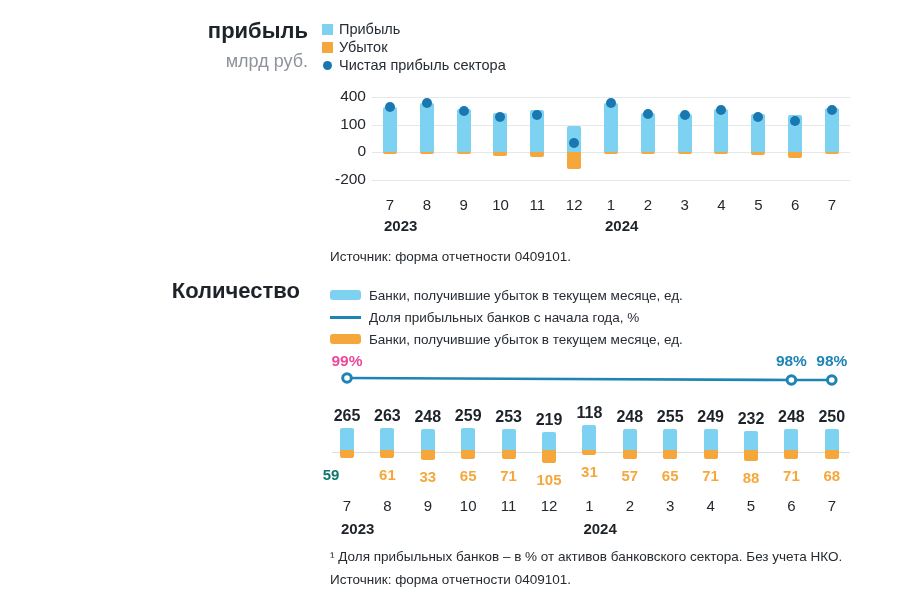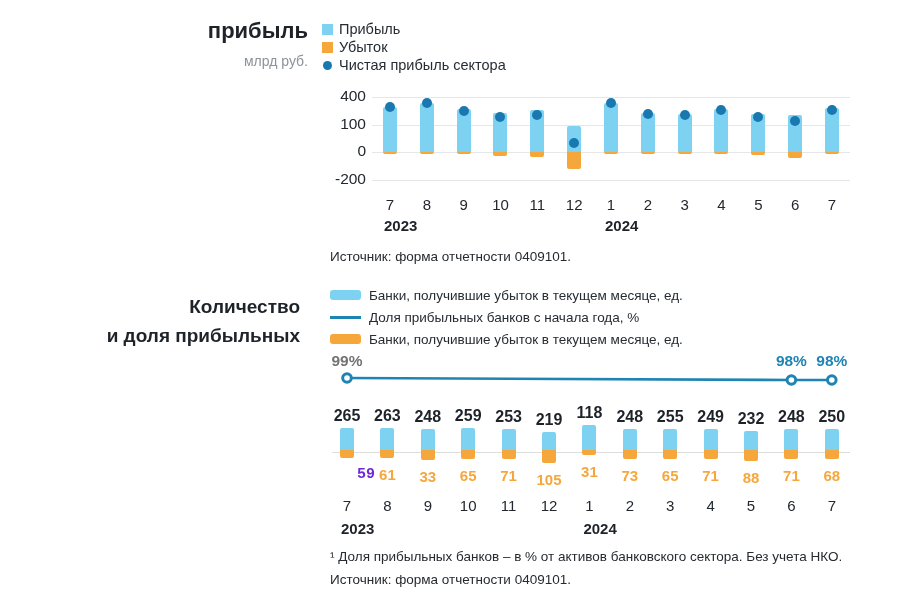--- a/index.html
+++ b/index.html
@@ -1,22 +1,22 @@
 <!DOCTYPE html>
 <html><head>
 <meta charset="utf-8">
 <style>
   html,body{margin:0;padding:0;}
   body{background:#fff;font-family:"Liberation Sans","DejaVu Sans",sans-serif;}
   #app{position:relative;width:904px;height:610px;background:#ffffff;overflow:hidden;}
 
   .title{position:absolute;text-align:right;font-weight:bold;color:#1d2329;}
   .t1{top:17px;left:40px;width:268px;font-size:22px;line-height:27px;}
-  .t2{top:292px;left:40px;width:260px;font-size:19px;line-height:29px;}
-  .subtitle{font-weight:normal;font-size:14px;color:#8d9399;margin-top:4px;}
+  .t2{top:276px;left:40px;width:260px;font-size:22px;line-height:29px;}
+  .subtitle{font-weight:normal;font-size:18px;color:#8d9399;margin-top:4px;}
 
   .legend{position:absolute;}
   .lg1{left:322px;top:20px;}
   .lg2{left:330px;top:284px;}
   .lrow{display:flex;align-items:center;}
   .lg1 .lrow{height:18px;}
   .lg2 .lrow{height:22px;}
   .sw-sq{width:11px;height:11px;display:inline-block;flex:none;}
   .sw-dot{width:9px;height:9px;border-radius:50%;display:inline-block;flex:none;margin:0 1px;}
   .sw-pill{width:31px;height:10px;border-radius:3px;display:inline-block;flex:none;}
@@ -132,21 +132,20 @@
         <div class="year" style="left: 384px; top: 217px;">2023</div>
         <div class="year" style="left: 604.98px; top: 217px;">2024</div>
       </div>
 
     <div class="source s1">Источник: форма отчетности 0409101.</div>
   </section>
 
   <section>
     <div class="title t2">
       <div>Количество</div>
-      <div>и доля прибыльных</div>
     </div>
 
     <div class="legend lg2">
       <div class="lrow">
         <span class="sw-pill" style="background: rgb(125, 210, 241);"></span>
         <span class="ltext">Банки, получившие убыток в текущем месяце, ед.</span>
       </div>
       <div class="lrow">
         <span class="sw-line" style="background: rgb(30, 132, 180);"></span>
         <span class="ltext">Доля прибыльных банков с начала года, %</span>
@@ -155,21 +154,21 @@
         <span class="sw-pill" style="background: rgb(246, 167, 60);"></span>
         <span class="ltext">Банки, получившие убыток в текущем месяце, ед.</span>
       </div>
     </div>
 
     <div class="plot">
         <div class="hline base" style="left: 332px; top: 452px; width: 518px;"></div>
         <div class="bar" style="left: 340px; top: 427.62px; width: 14px; height: 24.38px; background: rgb(125, 210, 241); border-radius: 2px 2px 0px 0px;"></div>
         <div class="bval" style="left: 325px; top: 406.62px; width: 44px;">265</div>
         <div class="bar" style="left: 340px; top: 450px; width: 14px; height: 7.9px; background: rgb(246, 167, 60); border-radius: 0px 0px 2px 2px;"></div>
-        <div class="oval" style="left: 346px; top: 465.9px; width: 40px; color: #6d28d9; font-family: Liberation Mono, monospace;">59</div>
+        <div class="oval" style="left: 311px; top: 465.9px; width: 40px; color: #0f766e;">59</div>
         <div class="month" style="left: 329px; top: 497px; width: 36px;">7</div>
         <div class="bar" style="left: 380.4px; top: 427.804px; width: 14px; height: 24.196px; background: rgb(125, 210, 241); border-radius: 2px 2px 0px 0px;"></div>
         <div class="bval" style="left: 365.4px; top: 406.804px; width: 44px;">263</div>
         <div class="bar" style="left: 380.4px; top: 450px; width: 14px; height: 8.1px; background: rgb(246, 167, 60); border-radius: 0px 0px 2px 2px;"></div>
         <div class="oval" style="left: 367.4px; top: 466.1px; width: 40px; color: rgb(246, 167, 60);">61</div>
         <div class="month" style="left: 369.4px; top: 497px; width: 36px;">8</div>
         <div class="bar" style="left: 420.8px; top: 429.184px; width: 14px; height: 22.816px; background: rgb(125, 210, 241); border-radius: 2px 2px 0px 0px;"></div>
         <div class="bval" style="left: 405.8px; top: 408.184px; width: 44px;">248</div>
         <div class="bar" style="left: 420.8px; top: 450px; width: 14px; height: 9.6px; background: rgb(246, 167, 60); border-radius: 0px 0px 2px 2px;"></div>
         <div class="oval" style="left: 407.8px; top: 467.6px; width: 40px; color: rgb(246, 167, 60);">33</div>
@@ -190,21 +189,21 @@
         <div class="oval" style="left: 529px; top: 470.5px; width: 40px; color: rgb(246, 167, 60);">105</div>
         <div class="month" style="left: 531px; top: 497px; width: 36px;">12</div>
         <div class="bar" style="left: 582.4px; top: 425.136px; width: 14px; height: 26.864px; background: rgb(125, 210, 241); border-radius: 2px 2px 0px 0px;"></div>
         <div class="bval" style="left: 567.4px; top: 404.136px; width: 44px;">118</div>
         <div class="bar" style="left: 582.4px; top: 450px; width: 14px; height: 5.1px; background: rgb(246, 167, 60); border-radius: 0px 0px 2px 2px;"></div>
         <div class="oval" style="left: 569.4px; top: 463.1px; width: 40px; color: rgb(246, 167, 60);">31</div>
         <div class="month" style="left: 571.4px; top: 497px; width: 36px;">1</div>
         <div class="bar" style="left: 622.8px; top: 429.184px; width: 14px; height: 22.816px; background: rgb(125, 210, 241); border-radius: 2px 2px 0px 0px;"></div>
         <div class="bval" style="left: 607.8px; top: 408.184px; width: 44px;">248</div>
         <div class="bar" style="left: 622.8px; top: 450px; width: 14px; height: 9.3px; background: rgb(246, 167, 60); border-radius: 0px 0px 2px 2px;"></div>
-        <div class="oval" style="left: 609.8px; top: 467.3px; width: 40px; color: rgb(246, 167, 60);">73</div>
+        <div class="oval" style="left: 609.8px; top: 467.3px; width: 40px; color: rgb(246, 167, 60);">57</div>
         <div class="month" style="left: 611.8px; top: 497px; width: 36px;">2</div>
         <div class="bar" style="left: 663.2px; top: 428.54px; width: 14px; height: 23.46px; background: rgb(125, 210, 241); border-radius: 2px 2px 0px 0px;"></div>
         <div class="bval" style="left: 648.2px; top: 407.54px; width: 44px;">255</div>
         <div class="bar" style="left: 663.2px; top: 450px; width: 14px; height: 8.5px; background: rgb(246, 167, 60); border-radius: 0px 0px 2px 2px;"></div>
         <div class="oval" style="left: 650.2px; top: 466.5px; width: 40px; color: rgb(246, 167, 60);">65</div>
         <div class="month" style="left: 652.2px; top: 497px; width: 36px;">3</div>
         <div class="bar" style="left: 703.6px; top: 429.092px; width: 14px; height: 22.908px; background: rgb(125, 210, 241); border-radius: 2px 2px 0px 0px;"></div>
         <div class="bval" style="left: 688.6px; top: 408.092px; width: 44px;">249</div>
         <div class="bar" style="left: 703.6px; top: 450px; width: 14px; height: 9.1px; background: rgb(246, 167, 60); border-radius: 0px 0px 2px 2px;"></div>
         <div class="oval" style="left: 690.6px; top: 467.1px; width: 40px; color: rgb(246, 167, 60);">71</div>
@@ -225,21 +224,21 @@
         <div class="oval" style="left: 811.8px; top: 466.8px; width: 40px; color: rgb(246, 167, 60);">68</div>
         <div class="month" style="left: 813.8px; top: 497px; width: 36px;">7</div>
         <div class="year" style="left: 341px; top: 520px;">2023</div>
         <div class="year" style="left: 583.4px; top: 520px;">2024</div>
         <svg width="530" height="28" style="position: absolute; left: 330px; top: 367px; overflow: visible;">
           <polyline points="17,11 461.4,13 501.79999999999995,13" fill="none" stroke="#1E84B4" stroke-width="2.6"></polyline>
           <circle cx="17" cy="11" r="4.3" fill="#ffffff" stroke="#1E84B4" stroke-width="3"></circle>
           <circle cx="461.4" cy="13" r="4.3" fill="#ffffff" stroke="#1E84B4" stroke-width="3"></circle>
           <circle cx="501.79999999999995" cy="13" r="4.3" fill="#ffffff" stroke="#1E84B4" stroke-width="3"></circle>
         </svg>
-        <div class="pct" style="left: 325px; top: 352px; width: 44px; color: #737373;">99%</div>
+        <div class="pct" style="left: 325px; top: 352px; width: 44px; color: #ec4899;">99%</div>
         <div class="pct" style="left: 769.4px; top: 352px; width: 44px; color: rgb(30, 132, 180);">98%</div>
         <div class="pct" style="left: 809.8px; top: 352px; width: 44px; color: rgb(30, 132, 180);">98%</div>
       </div>
 
     <div class="footnote">¹ Доля прибыльных банков – в % от активов банковского сектора. Без учета НКО.</div>
     <div class="source s2">Источник: форма отчетности 0409101.</div>
   </section>
 </div>
 
 </body></html>

